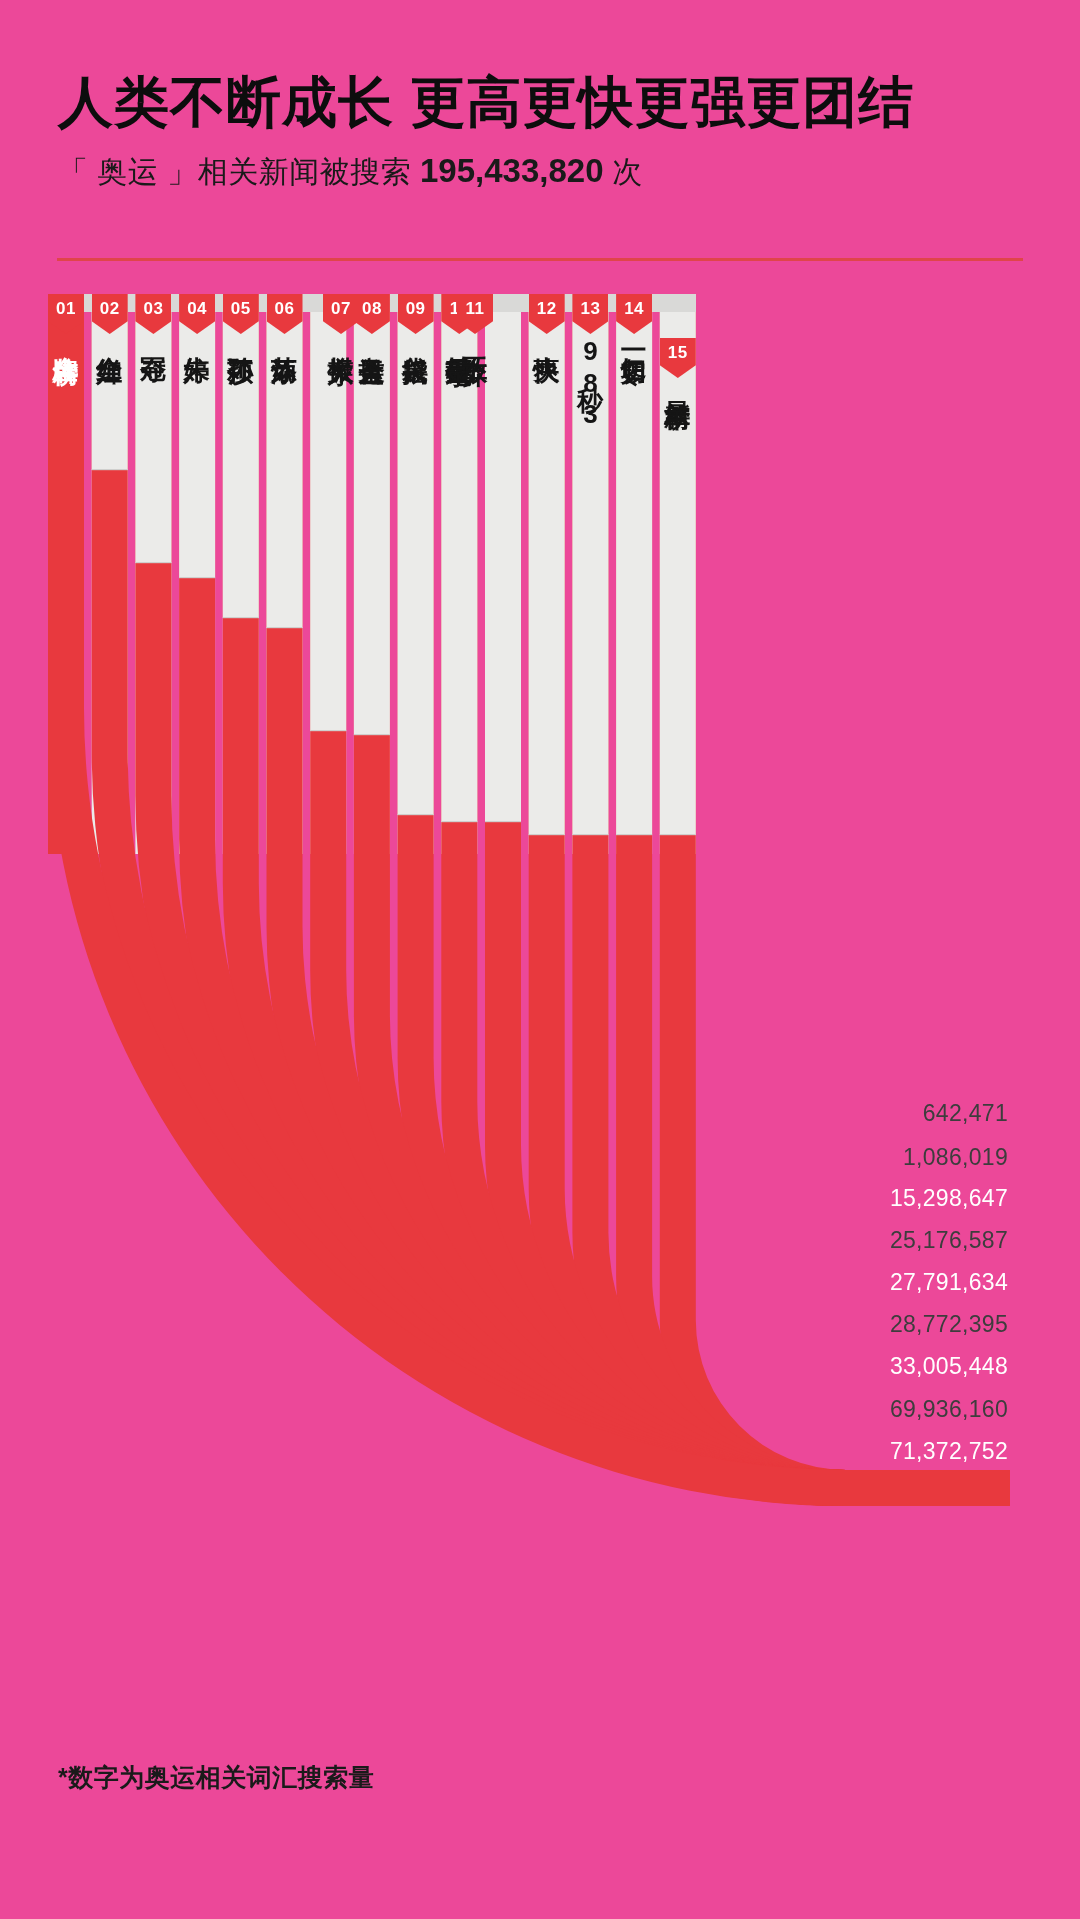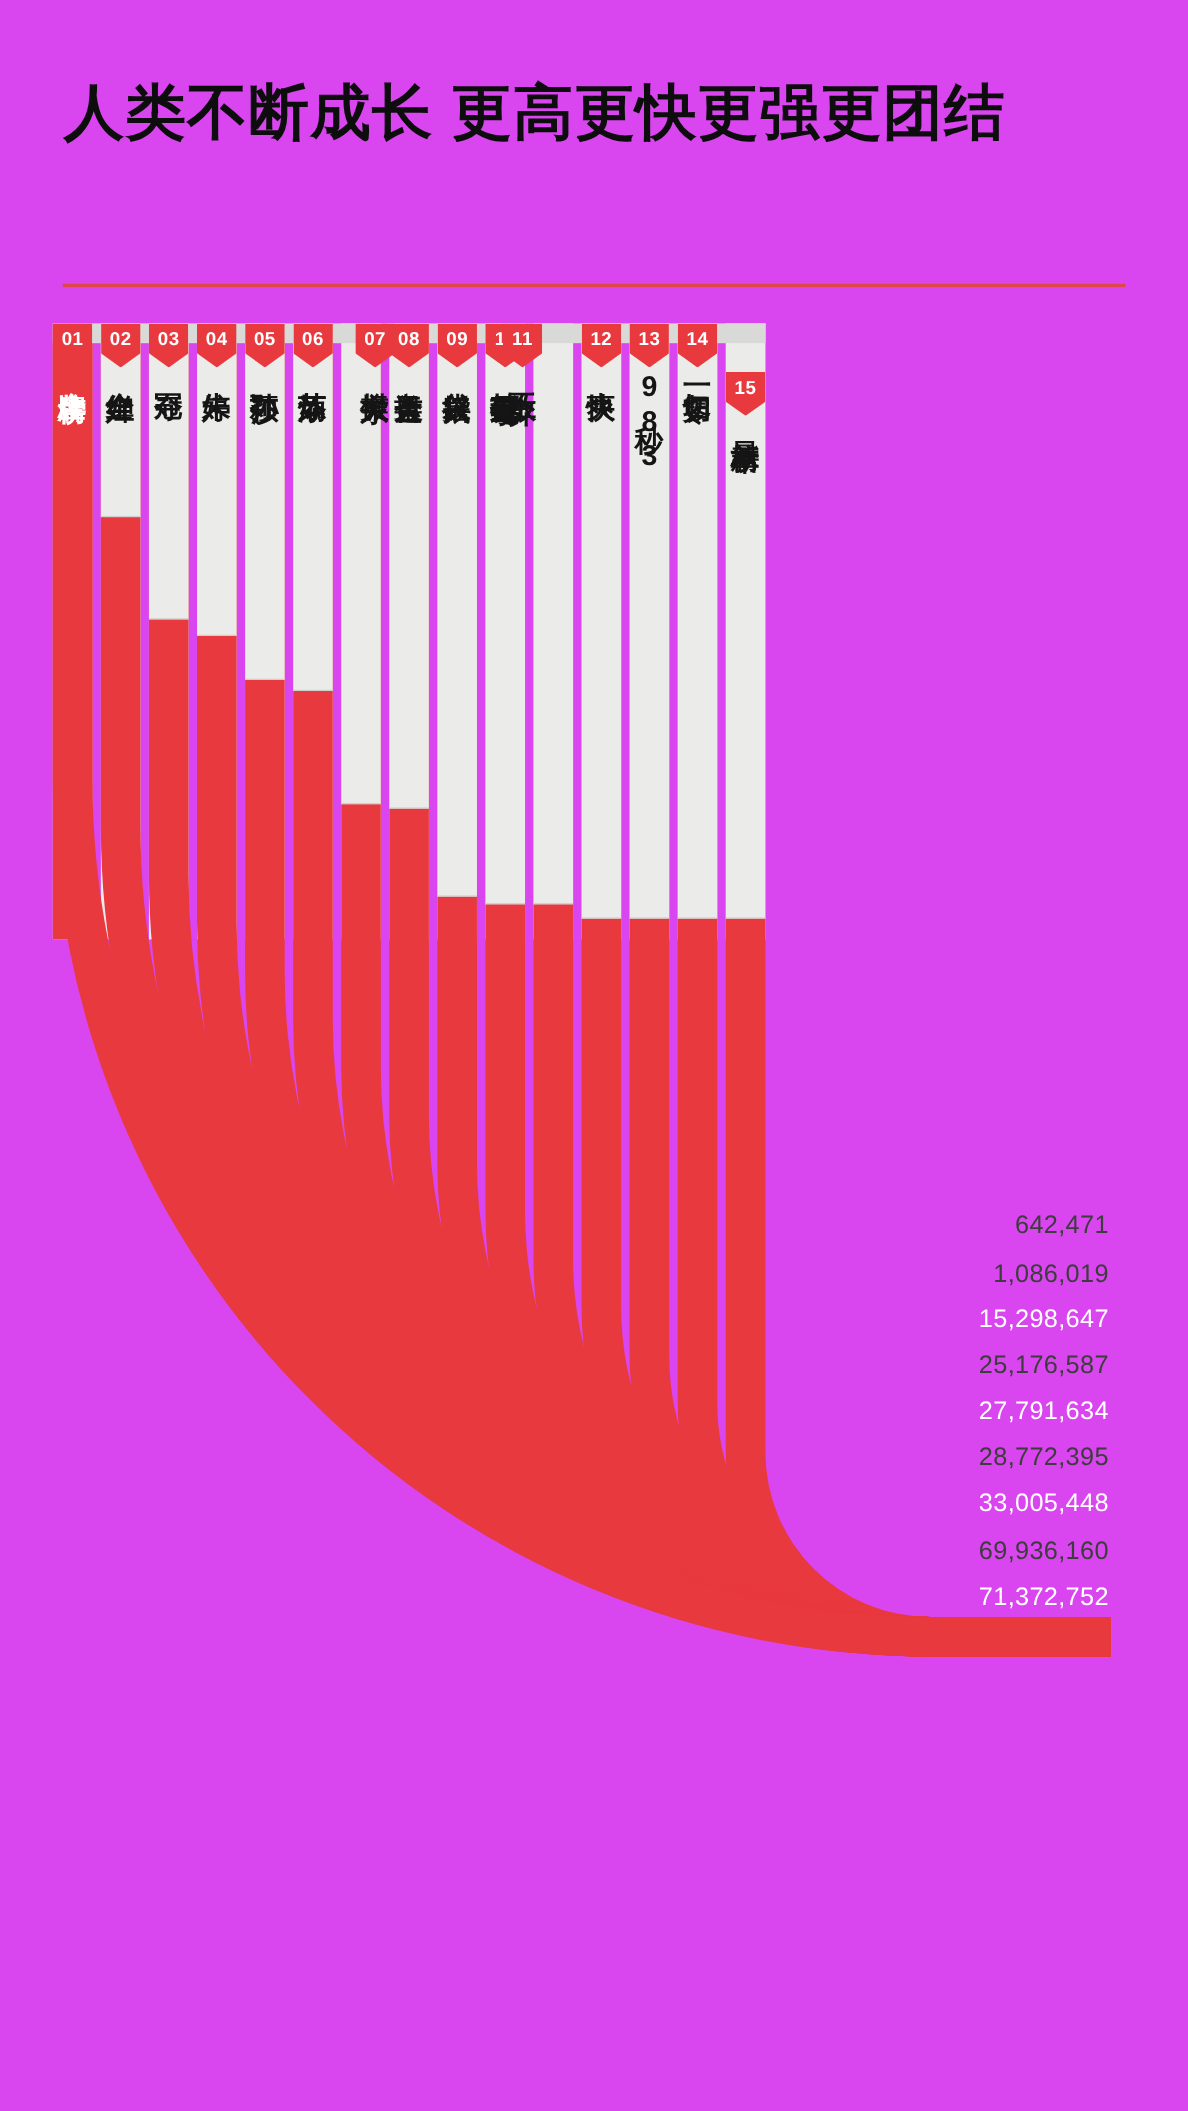--- a/index.html
+++ b/index.html
@@ -5,21 +5,21 @@
   * { box-sizing: border-box; margin: 0; padding: 0; }
   html, body {
     width: 1080px; height: 1919px;
     background: #f2f2f0;
     font-family: "Liberation Sans", "DejaVu Sans", sans-serif;
     overflow: hidden;
   }
   #page {
     position: relative;
     width: 1080px; height: 1919px;
-    background: #d946ef;
+    background: #ec4899;
   }
 
   
   .title {
     position: absolute;
     left: 58px; top: 66px;
     width: 980px;
     font-size: 55px;
     font-weight: 700;
     letter-spacing: 1px;
@@ -119,20 +119,23 @@
     letter-spacing: 0.5px;
   }
 </style>
 </head>
 <body>
 
 <div id="page">
 
   <h1 class="title">人类不断成长  更高更快更强更团结</h1>
 
+  <div class="subtitle">
+    <span>「 奥运 」相关新闻被搜索 </span><span class="big">195,433,820</span><span> 次</span>
+  </div>
 
   <div class="rule"></div>
 
   <svg id="chart" viewBox="0 0 1080 1919" width="1080" height="1919">
     <defs>
       <clipPath id="clipArea">
         <rect x="0" y="290" width="1080" height="1629"></rect>
       </clipPath>
     </defs>
     <g id="bars" clip-path="url(#clipArea)">
@@ -267,13 +270,14 @@
       <div class="vallabel" style="top: 1144px;">1,086,019</div>
       <div class="vallabel onred" style="top: 1185px;">15,298,647</div>
       <div class="vallabel" style="top: 1227px; text-align: right;">25,176,587</div>
       <div class="vallabel onred" style="top: 1269px;">27,791,634</div>
       <div class="vallabel" style="top: 1311px;">28,772,395</div>
       <div class="vallabel onred" style="top: 1353px;">33,005,448</div>
       <div class="vallabel" style="top: 1396px;">69,936,160</div>
       <div class="vallabel onred" style="top: 1438px;">71,372,752</div>
     </div>
 
+  <div class="footnote">*数字为奥运相关词汇搜索量</div>
 </div>
 
 </body></html>

